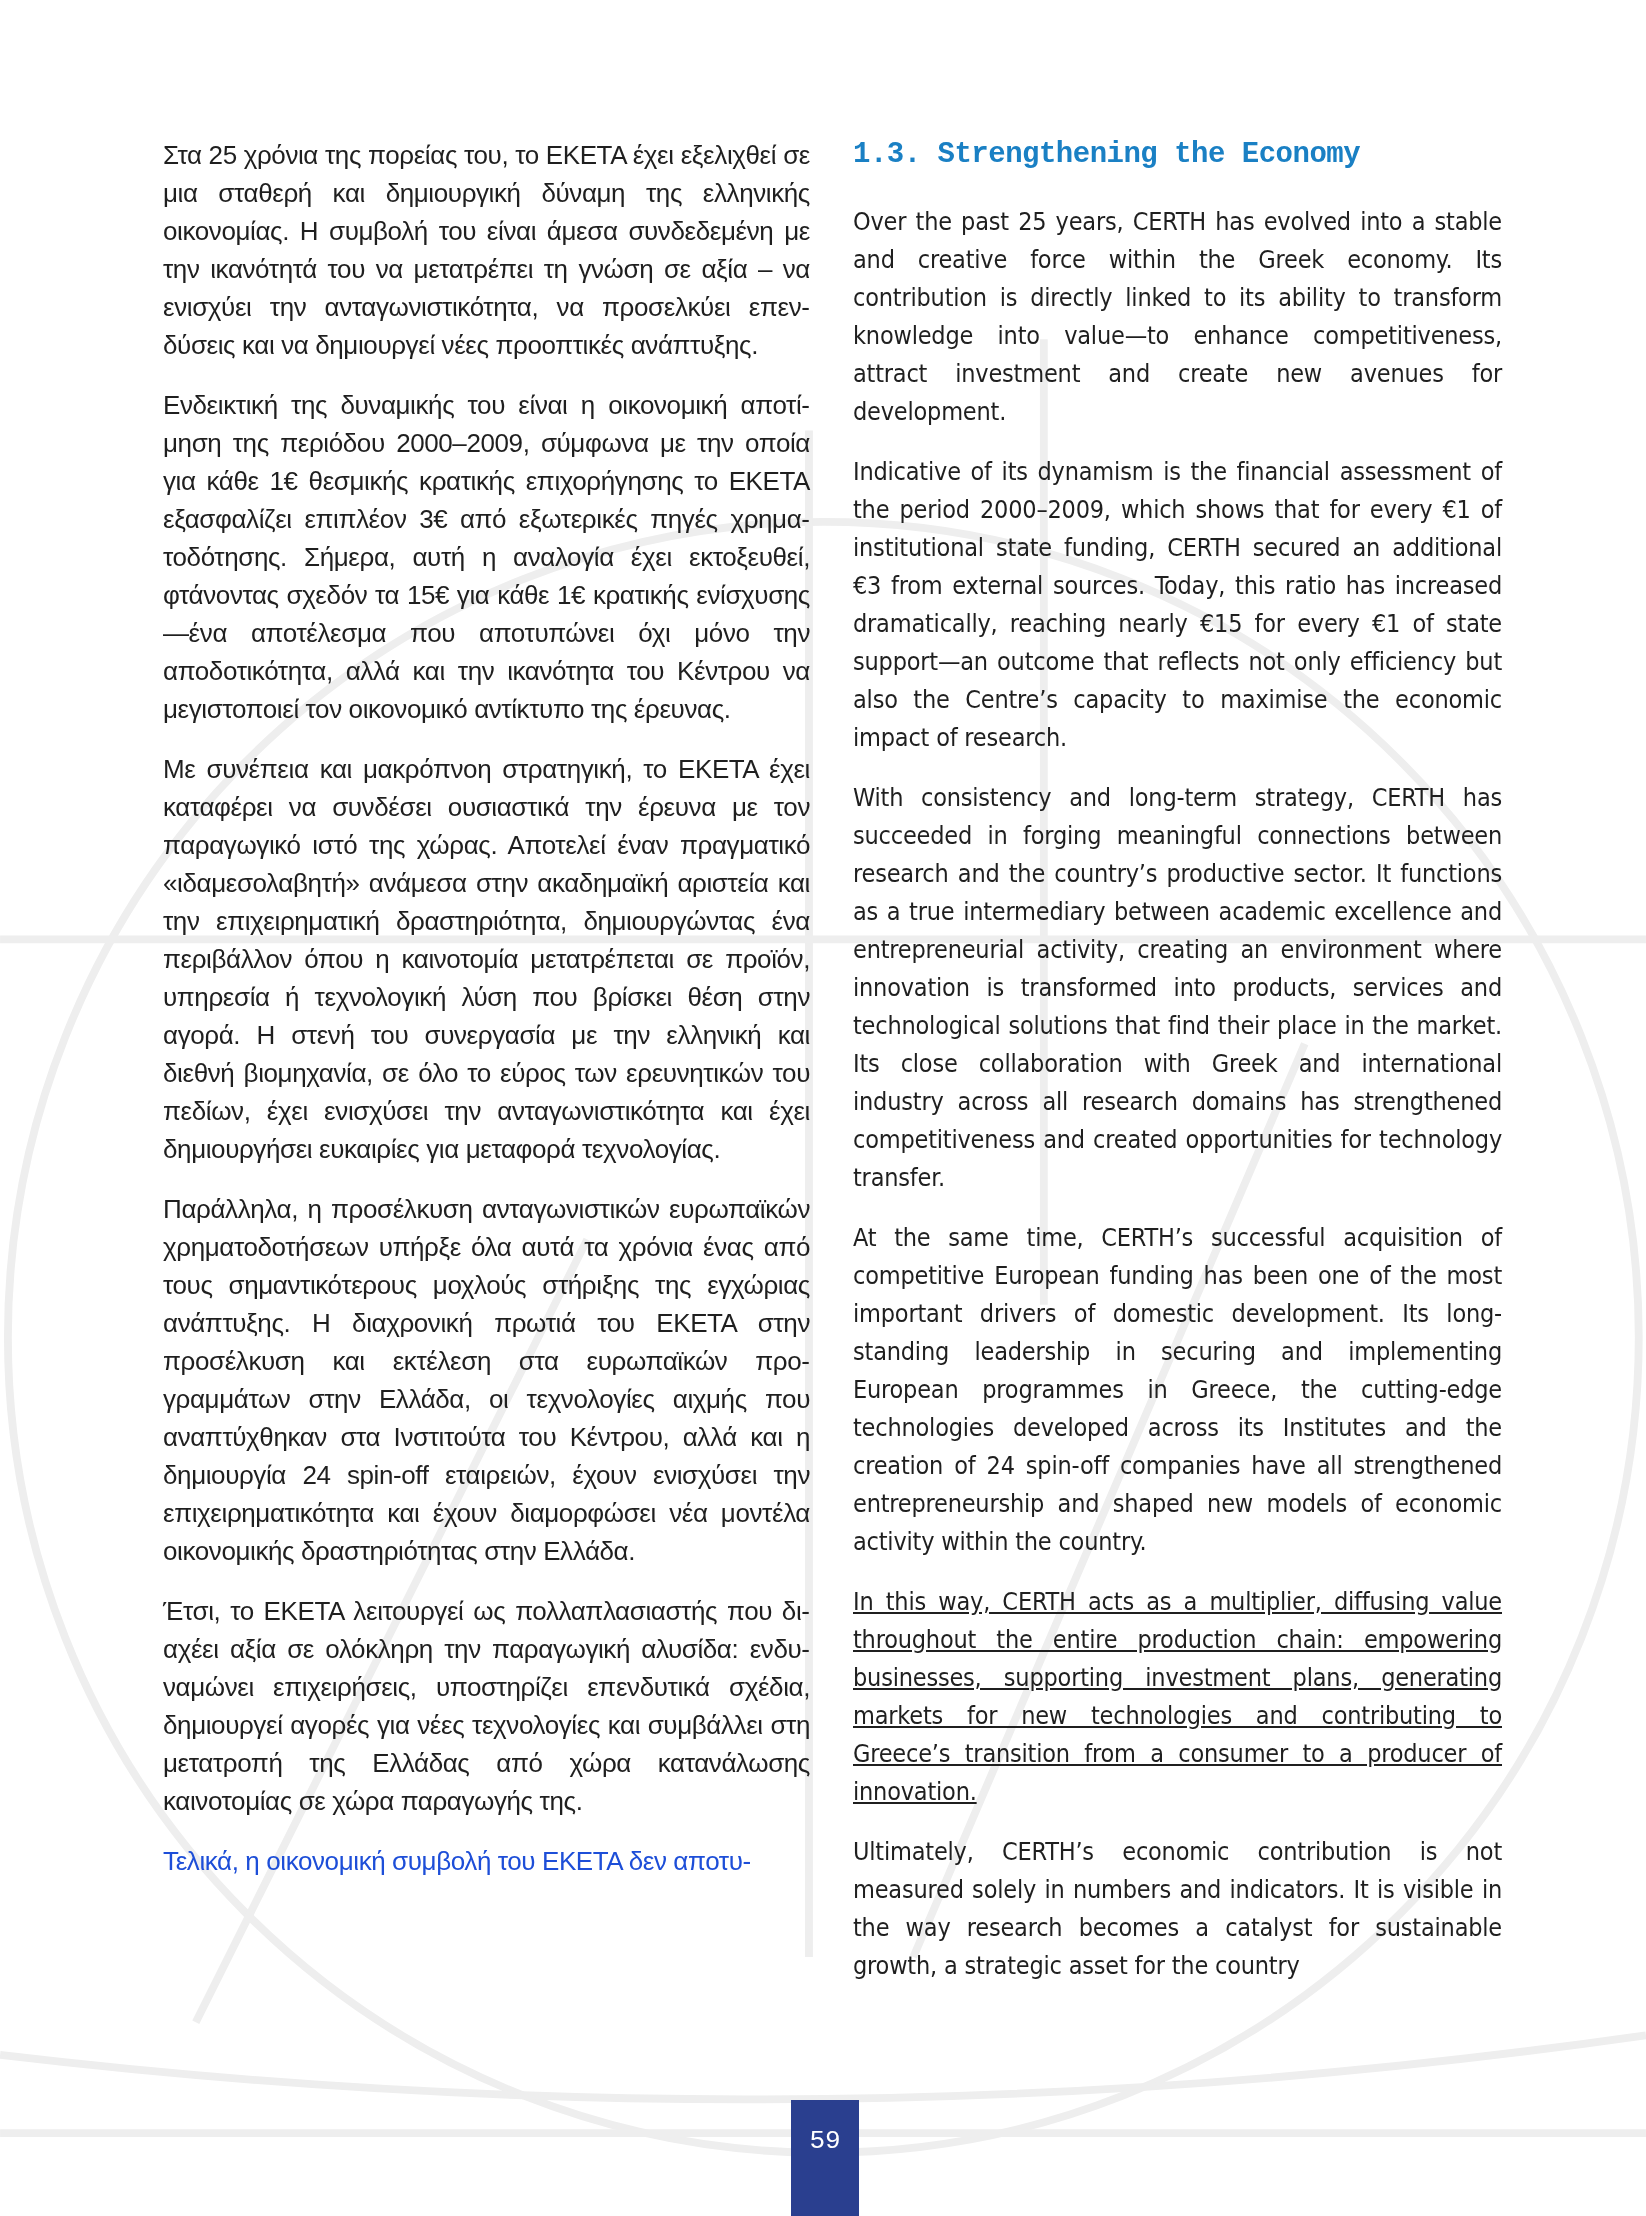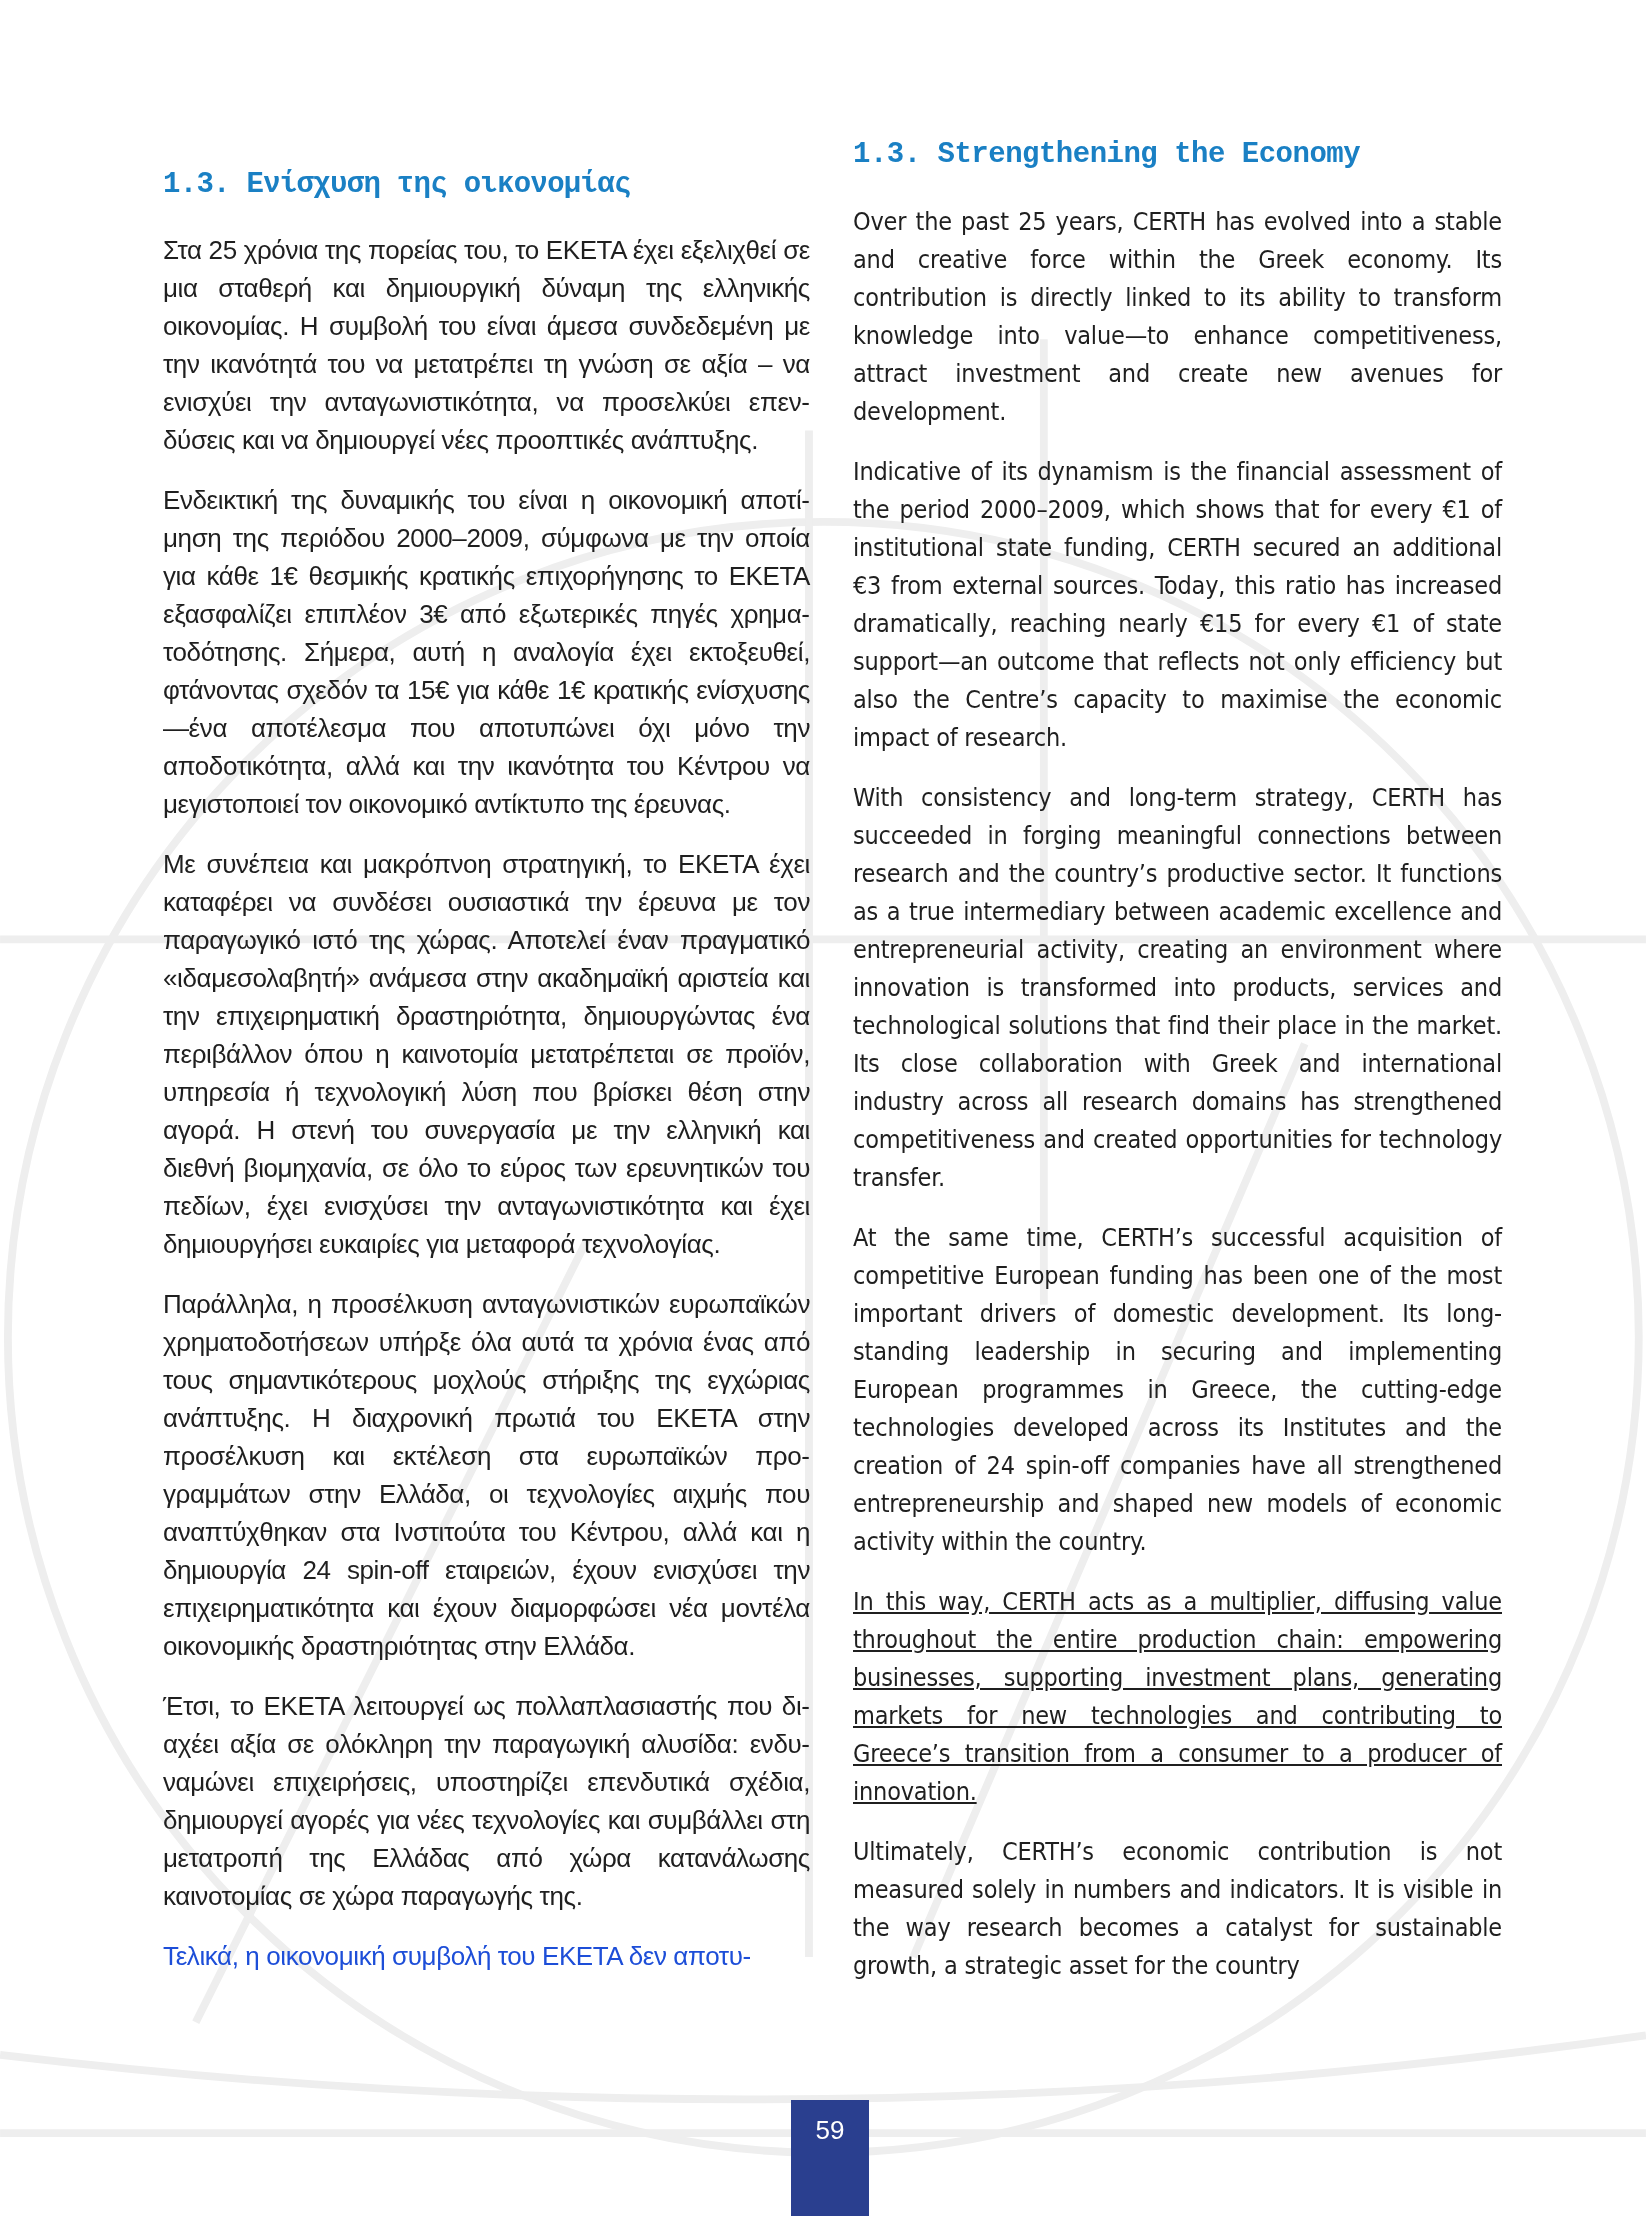--- a/index.html
+++ b/index.html
@@ -22,41 +22,40 @@
   .col-left .para { font-family: "Liberation Sans Narrow", "Liberation Sans", sans-serif; font-size: 26px; letter-spacing: -0.4px; }
   .col-right .para { font-family: "DejaVu Sans Condensed", "DejaVu Sans", sans-serif; font-size: 25px; letter-spacing: -0.2px; }
   .heading {
     margin: 0; color: #1a80c4; font-weight: bold;
     font-family: Liberation Mono, monospace;
     font-size: 29px; line-height: 38px;
   }
   .col-left .heading { margin-top: 30px; margin-bottom: 27px; font-size: 29px; letter-spacing: -0.7px; }
   .col-right .heading { margin-top: 0; margin-bottom: 29px; letter-spacing: -0.5px; }
   .page-num {
-    position: absolute; left: 791px; top: 2100px; width: 78px; height: 117px;
+    position: absolute; left: 791px; top: 2100px; width: 68px; height: 117px;
     background: #2a3f8f; color: #ffffff; z-index: 2;
     display: flex; justify-content: center;
-    font-family: Liberation Sans, sans-serif; font-size: 26px; padding-top: 15px; box-sizing: border-box;
+    font-family: Liberation Mono, monospace; font-size: 26px; padding-top: 26px; box-sizing: border-box;
   }
 </style>
 </head>
 <body>
 
 <svg class="watermark" viewBox="0 0 2523 3397" xmlns="http://www.w3.org/2000/svg">
   <g fill="none" stroke="#eeeeee" stroke-width="12">
     <circle cx="1262" cy="2050" r="1250"></circle>
     <path d="M 0 1440 L 2523 1440 M 1600 520 L 1600 2000 M 1240 660 L 1240 3000"></path>
     <path d="M 0 3150 Q 1262 3300 2523 3120"></path>
     <path d="M 1400 3000 L 2000 1600 M 300 3100 L 900 1900"></path>
     <path d="M 0 3270 L 2523 3270"></path>
   </g>
 </svg>
 
 <div class="col col-left">
-  <h2 class="heading" style="color: rgb(26, 128, 196);">1.3. Ενίσχυση της οικονομίας</h2>
   <p class="para" style="color: rgb(31, 31, 31);">Στα 25 χρόνια της πορείας του, το ΕΚΕΤΑ έχει εξελιχθεί σε μια σταθερή και δημιουργική δύναμη της ελληνικής οικονομίας. Η συμβολή του είναι άμεσα συνδεδεμένη με την ικανότητά του να μετατρέπει τη γνώση σε αξία – να ενισχύει την ανταγωνιστικότητα, να προσελκύει επεν­δύσεις και να δημιουργεί νέες προοπτικές ανάπτυξης.</p>
   <p class="para" style="color: rgb(31, 31, 31);">Ενδεικτική της δυναμικής του είναι η οικονομική αποτί­μηση της περιόδου 2000–2009, σύμφωνα με την οποία για κάθε 1€ θεσμικής κρατικής επιχορήγησης το ΕΚΕΤΑ εξασφαλίζει επιπλέον 3€ από εξωτερικές πηγές χρημα­τοδότησης. Σήμερα, αυτή η αναλογία έχει εκτοξευθεί, φτάνοντας σχεδόν τα 15€ για κάθε 1€ κρατικής ενίσχυ­σης—ένα αποτέλεσμα που αποτυπώνει όχι μόνο την αποδοτικότητα, αλλά και την ικανότητα του Κέντρου να μεγιστοποιεί τον οικονομικό αντίκτυπο της έρευνας.</p>
   <p class="para" style="color: rgb(31, 31, 31);">Με συνέπεια και μακρόπνοη στρατηγική, το ΕΚΕΤΑ έχει καταφέρει να συνδέσει ουσιαστικά την έρευνα με τον παραγωγικό ιστό της χώρας. Αποτελεί έναν πραγματικό «ιδαμεσολαβητή» ανάμεσα στην ακαδημαϊκή αριστεία και την επιχειρηματική δραστηριότητα, δημιουργώντας ένα περιβάλλον όπου η καινοτομία μετατρέπεται σε προϊόν, υπηρεσία ή τεχνολογική λύση που βρίσκει θέση στην αγορά. Η στενή του συνεργασία με την ελληνική και διεθνή βιομηχανία, σε όλο το εύρος των ερευνητι­κών του πεδίων, έχει ενισχύσει την ανταγωνιστικότητα και έχει δημιουργήσει ευκαιρίες για μεταφορά τεχνολο­γίας.</p>
   <p class="para" style="color: rgb(31, 31, 31);">Παράλληλα, η προσέλκυση ανταγωνιστικών ευρω­παϊκών χρηματοδοτήσεων υπήρξε όλα αυτά τα χρόνια ένας από τους σημαντικότερους μοχλούς στήριξης της εγχώριας ανάπτυξης. Η διαχρονική πρωτιά του ΕΚΕΤΑ στην προσέλκυση και εκτέλεση στα ευρωπαϊκών προ­γραμμάτων στην Ελλάδα, οι τεχνολογίες αιχμής που αναπτύχθηκαν στα Ινστιτούτα του Κέντρου, αλλά και η δημιουργία 24 spin-off εταιρειών, έχουν ενισχύσει την επιχειρηματικότητα και έχουν διαμορφώσει νέα μοντέλα οικονομικής δραστηριότητας στην Ελλάδα.</p>
   <p class="para" style="color: rgb(31, 31, 31);">Έτσι, το ΕΚΕΤΑ λειτουργεί ως πολλαπλασιαστής που δι­αχέει αξία σε ολόκληρη την παραγωγική αλυσίδα: ενδυ­ναμώνει επιχειρήσεις, υποστηρίζει επενδυτικά σχέδια, δημιουργεί αγορές για νέες τεχνολογίες και συμβάλλει στη μετατροπή της Ελλάδας από χώρα κατανάλωσης καινοτομίας σε χώρα παραγωγής της.</p>
   <p class="para" style="color: #1d4ed8;">Τελικά, η οικονομική συμβολή του ΕΚΕΤΑ δεν αποτυ-</p>
 </div>
 
 <div class="col col-right">
   <h2 class="heading" style="color: rgb(26, 128, 196);">1.3. Strengthening the Economy</h2>

